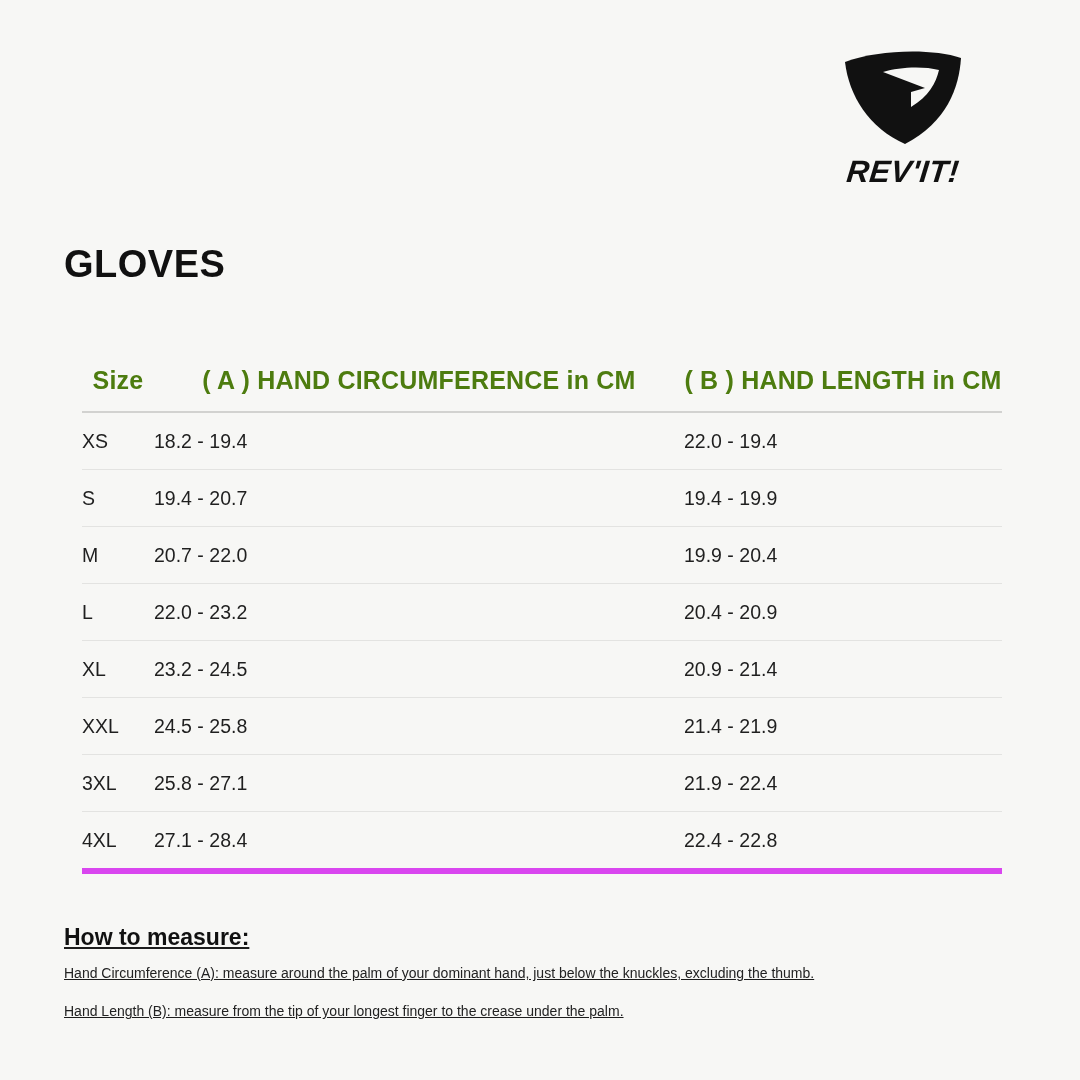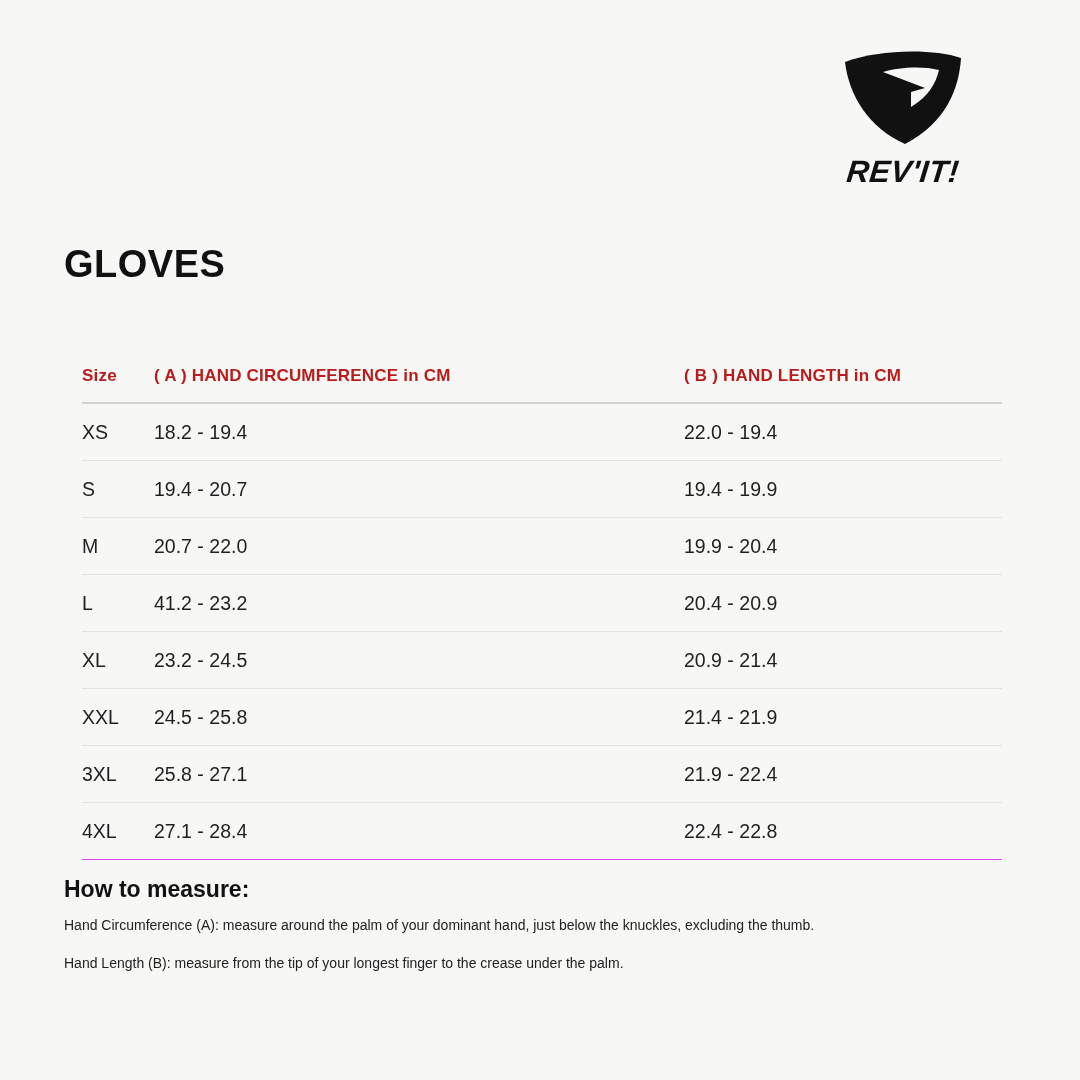--- a/index.html
+++ b/index.html
@@ -68,51 +68,52 @@
     left: 82px;
     top: 366px;
     width: 920px;
   }
   table.size-table {
     width: 100%;
     border-collapse: collapse;
     font-size: 19px;
   }
   table.size-table thead th {
-    text-align: left;
-    font-size: 17px;
-    font-weight: bold;
-    color: #b91c1c;
+    text-align: center;
+    font-size: 25px;
+    font-weight: bold;
+    color: #4d7c0f;
     padding: 0 0 16px 0;
     border-bottom: 2px solid #d2d2d0;
     letter-spacing: 0.2px;
   }
   table.size-table thead th.col-size { width: 72px; }
   table.size-table thead th.col-a { width: 530px; }
   table.size-table thead th.col-b { width: auto; margin-top: 15px; }
 
   table.size-table tbody td {
     padding: 17px 0 16px 0;
     border-bottom: 1px solid #e3e3e1;
     color: #1f1f1f;
     font-size: 19.5px;
     vertical-align: middle;
   }
   table.size-table tbody tr:last-child td {
-    border-bottom: 1px solid #d946ef;
+    border-bottom: 6px solid #d946ef;
   }
   td.cell-size { width: 72px; }
   td.cell-a { width: 530px; }
 
   
   .howto {
     position: absolute;
     left: 64px;
-    top: 876px;
+    top: 924px;
     width: 880px;
+    text-decoration: underline;
   }
   .howto-title {
     font-size: 23px;
     font-weight: bold;
     color: #111;
     margin: 0 0 12px 0;
   }
   .howto-p {
     font-size: 14px;
     line-height: 1.45;
@@ -157,21 +158,21 @@
           <td class="cell-a">19.4 - 20.7</td>
           <td class="cell-b">19.4 - 19.9</td>
         </tr>
         <tr>
           <td class="cell-size">M</td>
           <td class="cell-a">20.7 - 22.0</td>
           <td class="cell-b">19.9 - 20.4</td>
         </tr>
         <tr>
           <td class="cell-size">L</td>
-          <td class="cell-a">41.2 - 23.2</td>
+          <td class="cell-a">22.0 - 23.2</td>
           <td class="cell-b">20.4 - 20.9</td>
         </tr>
         <tr>
           <td class="cell-size">XL</td>
           <td class="cell-a">23.2 - 24.5</td>
           <td class="cell-b">20.9 - 21.4</td>
         </tr>
         <tr>
           <td class="cell-size">XXL</td>
           <td class="cell-a">24.5 - 25.8</td>

